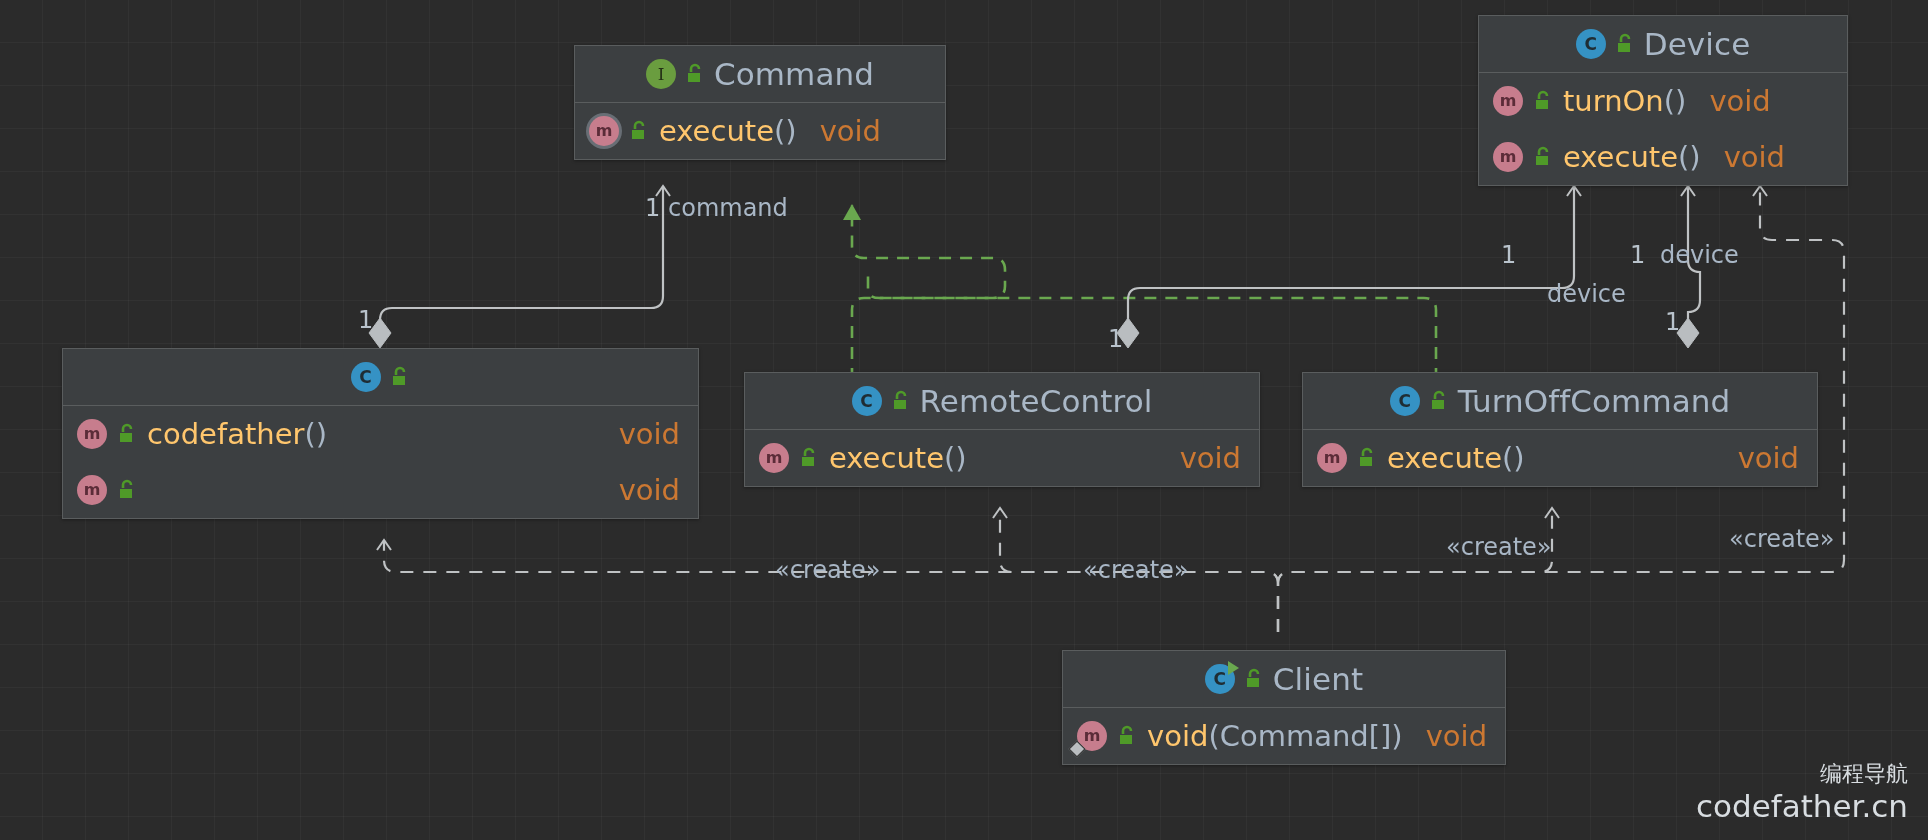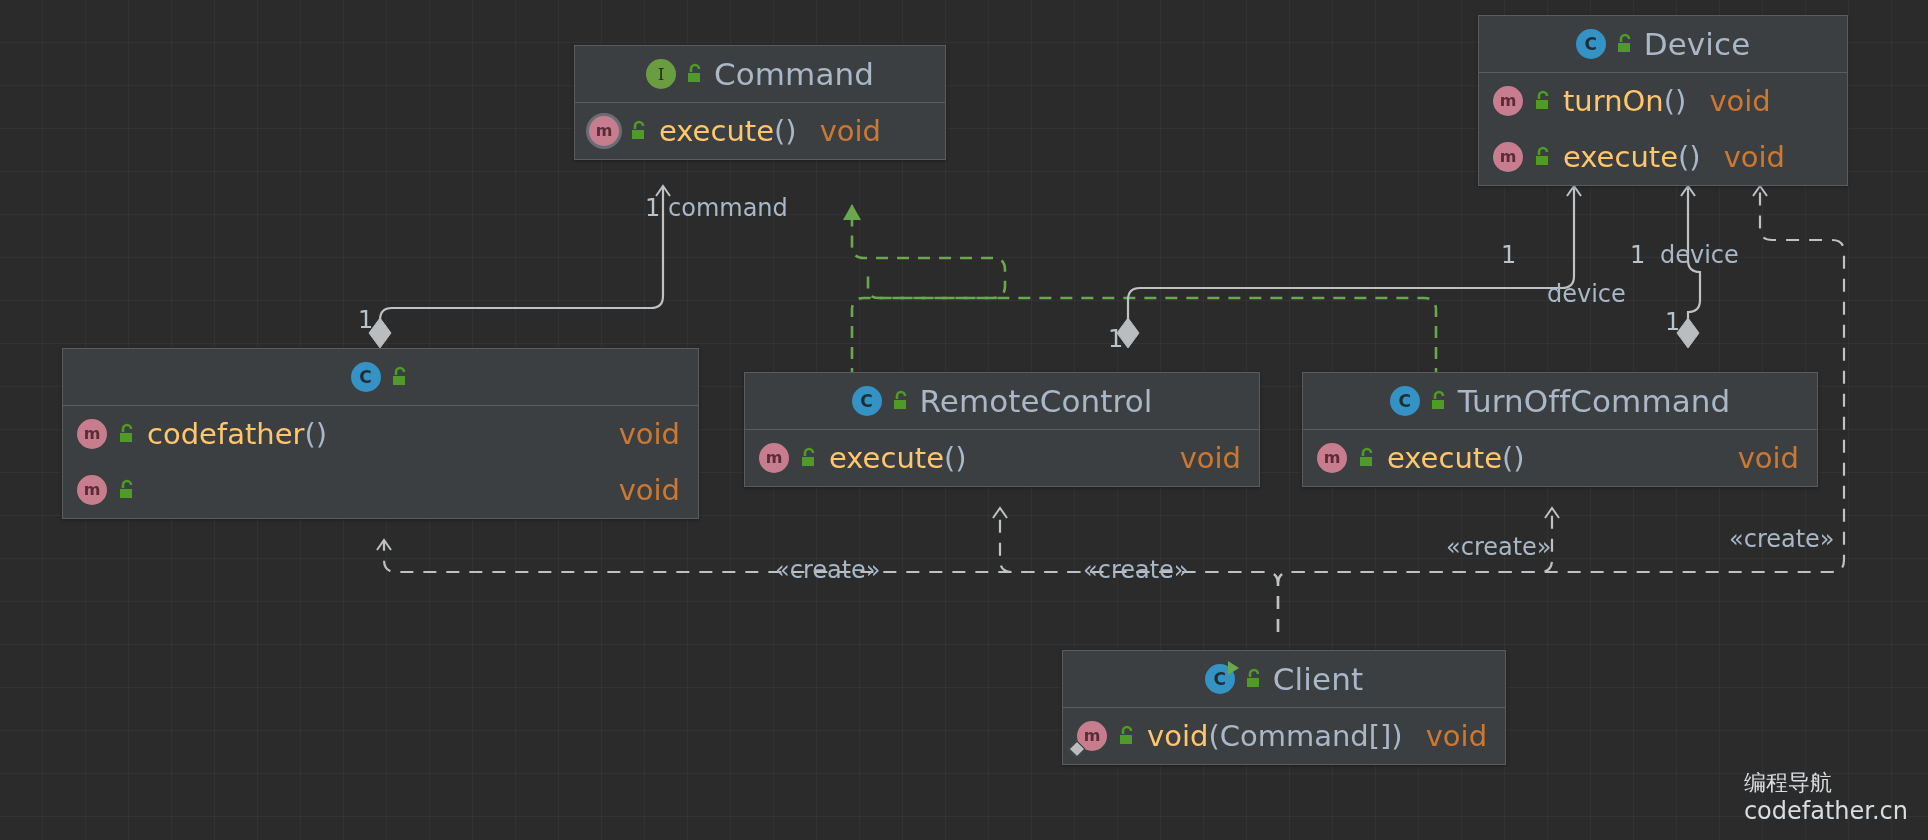--- a/index.html
+++ b/index.html
@@ -93,25 +93,25 @@
     line-height:1;
     white-space:nowrap;
     pointer-events:none;
   }
   .lbl.mult{font-size:24px;color:#b9c3cc;}
   .lbl.stereo{font-size:24px;color:#a9b7c6;}
 
   
   #watermark{
     position:absolute;right:20px;bottom:14px;
-    color:#d8dde1;line-height:1.22;
+    text-align:right;color:#d8dde1;line-height:1.22;
     pointer-events:none;
   }
   #watermark .cn{font-size:22px;display:block;}
-  #watermark .url{font-size:24px;display:block;}
+  #watermark .url{font-size:31px;display:block;}
 </style>
 </head>
 <body>
 
 <div id="canvas">
 
   <svg id="edges" viewBox="0 0 1928 840">
     <defs>
       <marker id="openArrow" markerWidth="18" markerHeight="18" refX="14" refY="9" orient="auto" markerUnits="userSpaceOnUse">
         <path d="M4,2 L14,9 L4,16" fill="none" stroke="#bfc2c4" stroke-width="2"></path>

